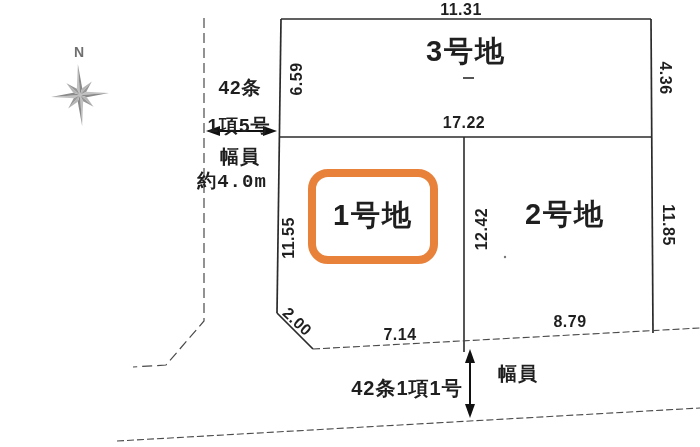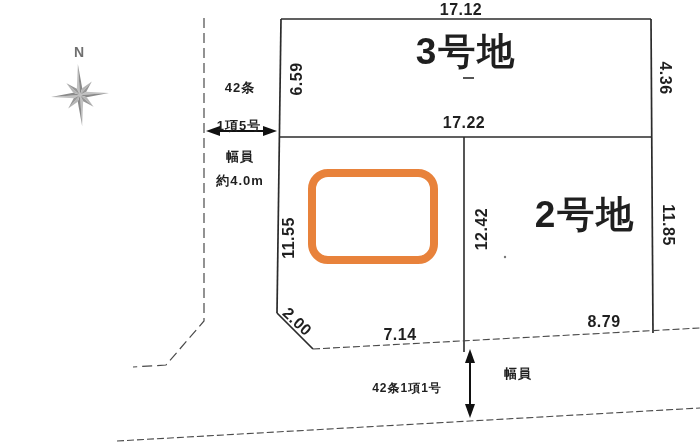--- a/index.html
+++ b/index.html
@@ -15,22 +15,22 @@
     position:absolute;
     white-space:nowrap;
     color:#1f1f1f;
     font-weight:700;
     transform:translate(-50%,-50%);
   }
   .dim{font-size:16px;letter-spacing:0.5px;}
   .dim.rot-ccw{transform:translate(-50%,-50%) rotate(-90deg);}
   .dim.rot-cw{transform:translate(-50%,-50%) rotate(90deg);}
   .dim.rot-diag{transform:translate(-50%,-50%) rotate(43deg);}
-  .plotname{font-size:37px;letter-spacing:2px;}
-  .roadtxt{font-size:13px;letter-spacing:1px;}
+  .plotname{font-size:29px;letter-spacing:2px;}
+  .roadtxt{font-size:19px;letter-spacing:1px;}
   .compass-n{font-size:14px;color:#6f6f6f;font-weight:700;}
   #highlight-box{
     position:absolute;
     left:308px;top:169px;width:130px;height:95px;
     border:8px solid #e8823b;
     border-radius:20px;
     box-sizing:border-box;
   }
 </style>
 </head>
@@ -93,33 +93,34 @@
     </g>
   </svg>
 
   <div id="highlight-box"></div>
 
   <div class="txt compass-n" style="left:79px;top:52px;">N</div>
 
   <div class="txt roadtxt" style="left:240px;top:88px;">42条</div>
   <div class="txt roadtxt" style="left:239px;top:126px;text-align:right;">1項5号</div>
   <div class="txt roadtxt" style="left:240px;top:157px;">幅員</div>
-  <div class="txt roadtxt" style="left:240px;top:181px;">約4.0m</div>
+  <div class="txt roadtxt" style="left:232px;top:181px;font-family:Liberation Mono, monospace;">約4.0m</div>
 
-  <div class="txt dim" style="left:461px;top:10px;">17.12</div>
+  <div class="txt dim" style="left:461px;top:10px;">11.31</div>
   <div class="txt plotname" style="left:466px;top:52px;">3号地</div>
   <div class="txt dim rot-ccw" style="left:297px;top:79px;">6.59</div>
   <div class="txt dim rot-cw" style="left:665px;top:78px;">4.36</div>
   <div class="txt dim" style="left:464px;top:123px;">17.22</div>
 
+  <div class="txt plotname" style="left:373px;top:216px;">1号地</div>
   <div class="txt dim rot-ccw" style="left:289px;top:238px;">11.55</div>
   <div class="txt dim rot-diag" style="left:297px;top:322px;">2.00</div>
   <div class="txt dim" style="left:388px;top:335px;margin-left:12px;">7.14</div>
 
-  <div class="txt plotname" style="left:565px;top:215px;margin-left:20px;">2号地</div>
+  <div class="txt plotname" style="left:565px;top:215px;">2号地</div>
   <div class="txt dim rot-ccw" style="left:482px;top:229px;">12.42</div>
   <div class="txt dim rot-cw" style="left:668px;top:225px;">11.85</div>
-  <div class="txt dim" style="left:570px;top:322px;margin-left:34px;">8.79</div>
+  <div class="txt dim" style="left:570px;top:322px;">8.79</div>
 
-  <div class="txt roadtxt" style="left:407px;top:388px;font-size:12px;">42条1項1号</div>
+  <div class="txt roadtxt" style="left:407px;top:388px;font-size:20px;">42条1項1号</div>
   <div class="txt roadtxt" style="left:518px;top:374px;">幅員</div>
 
 </div>
 
 </body></html>

